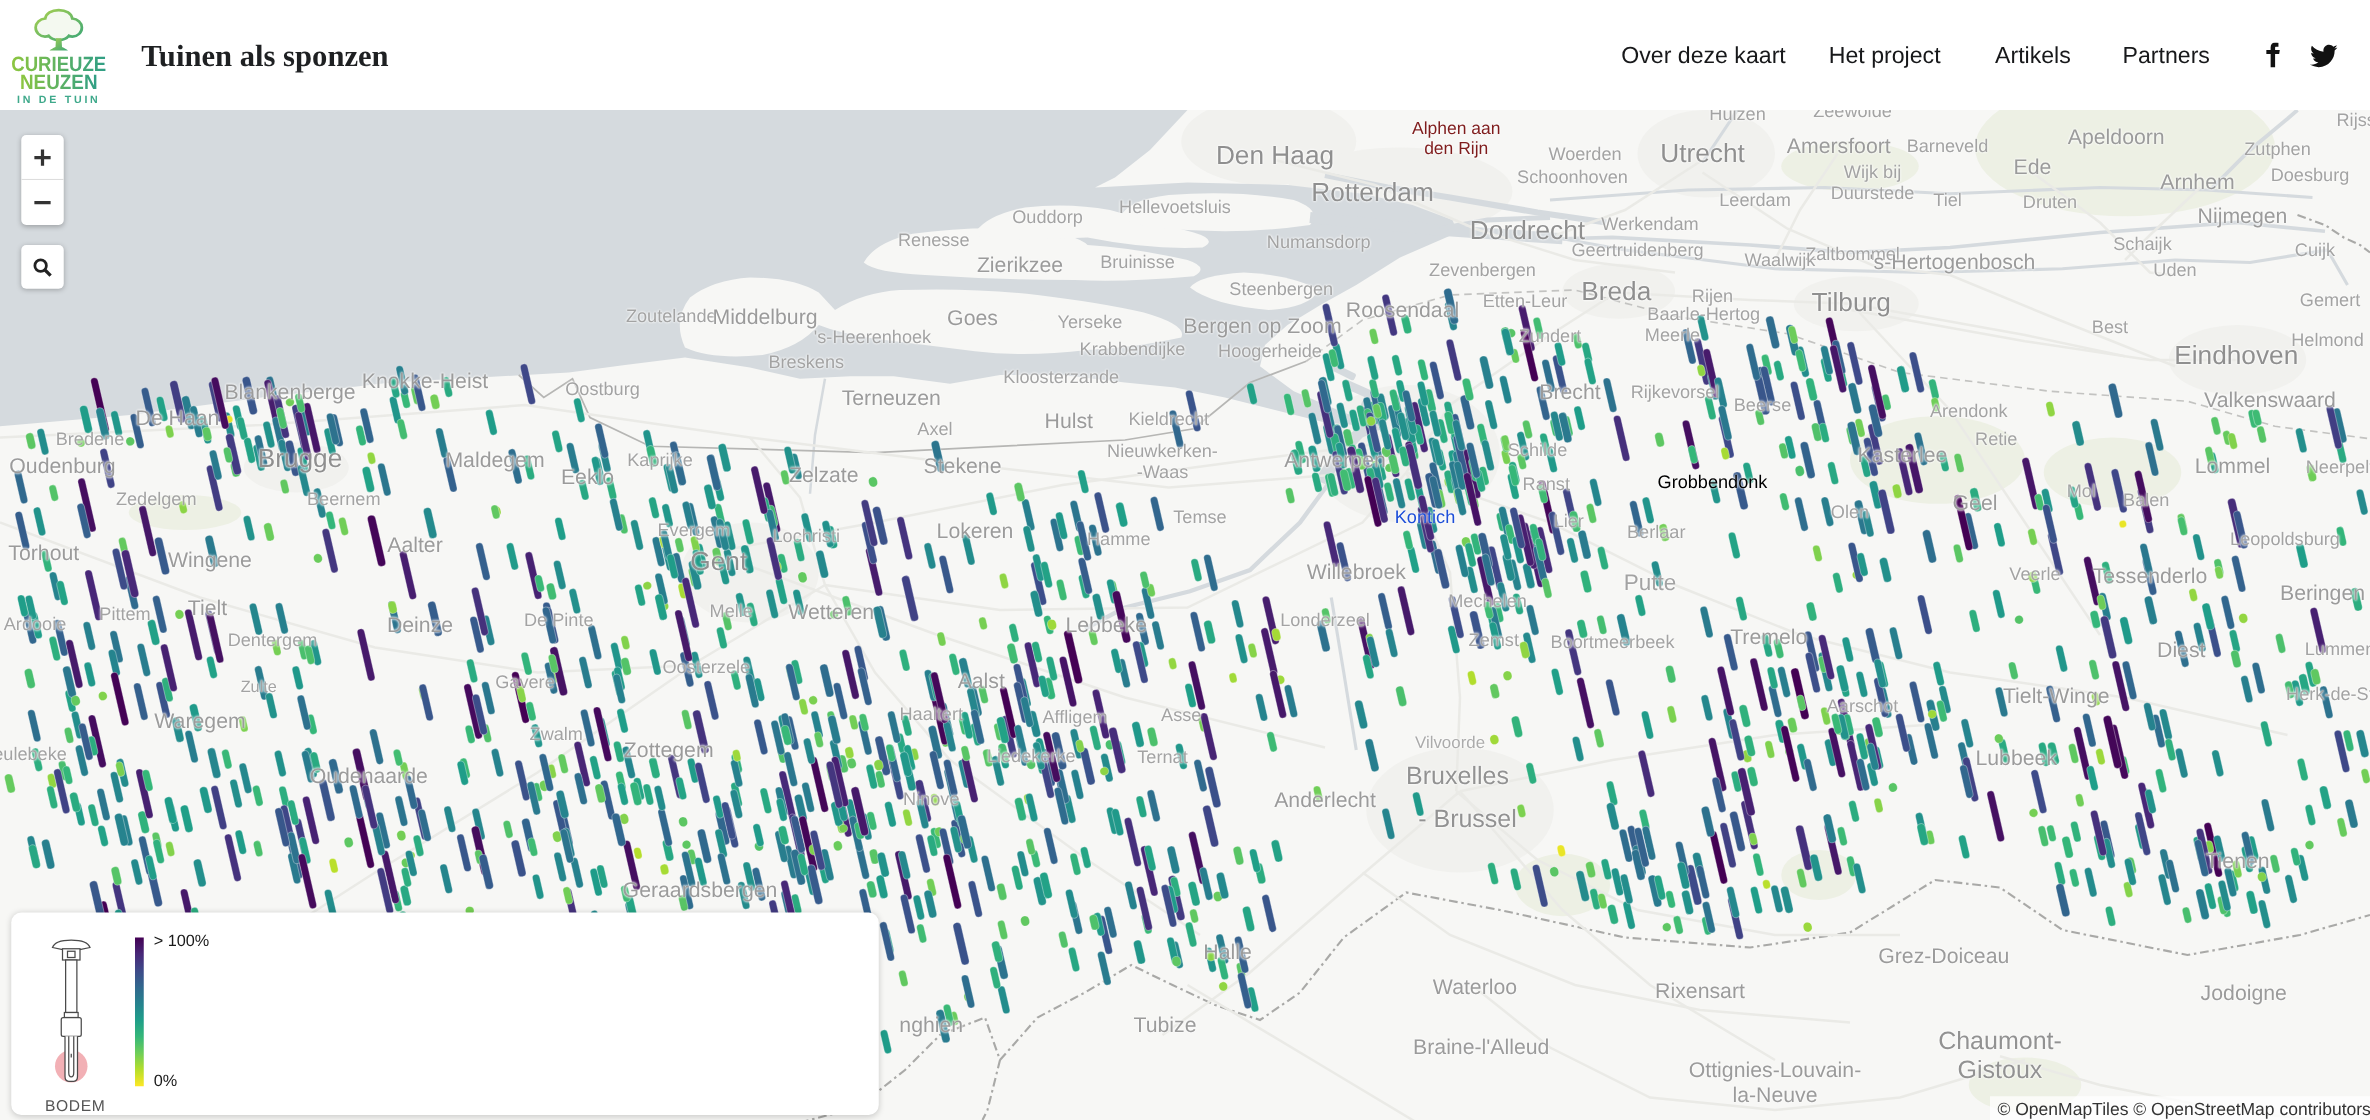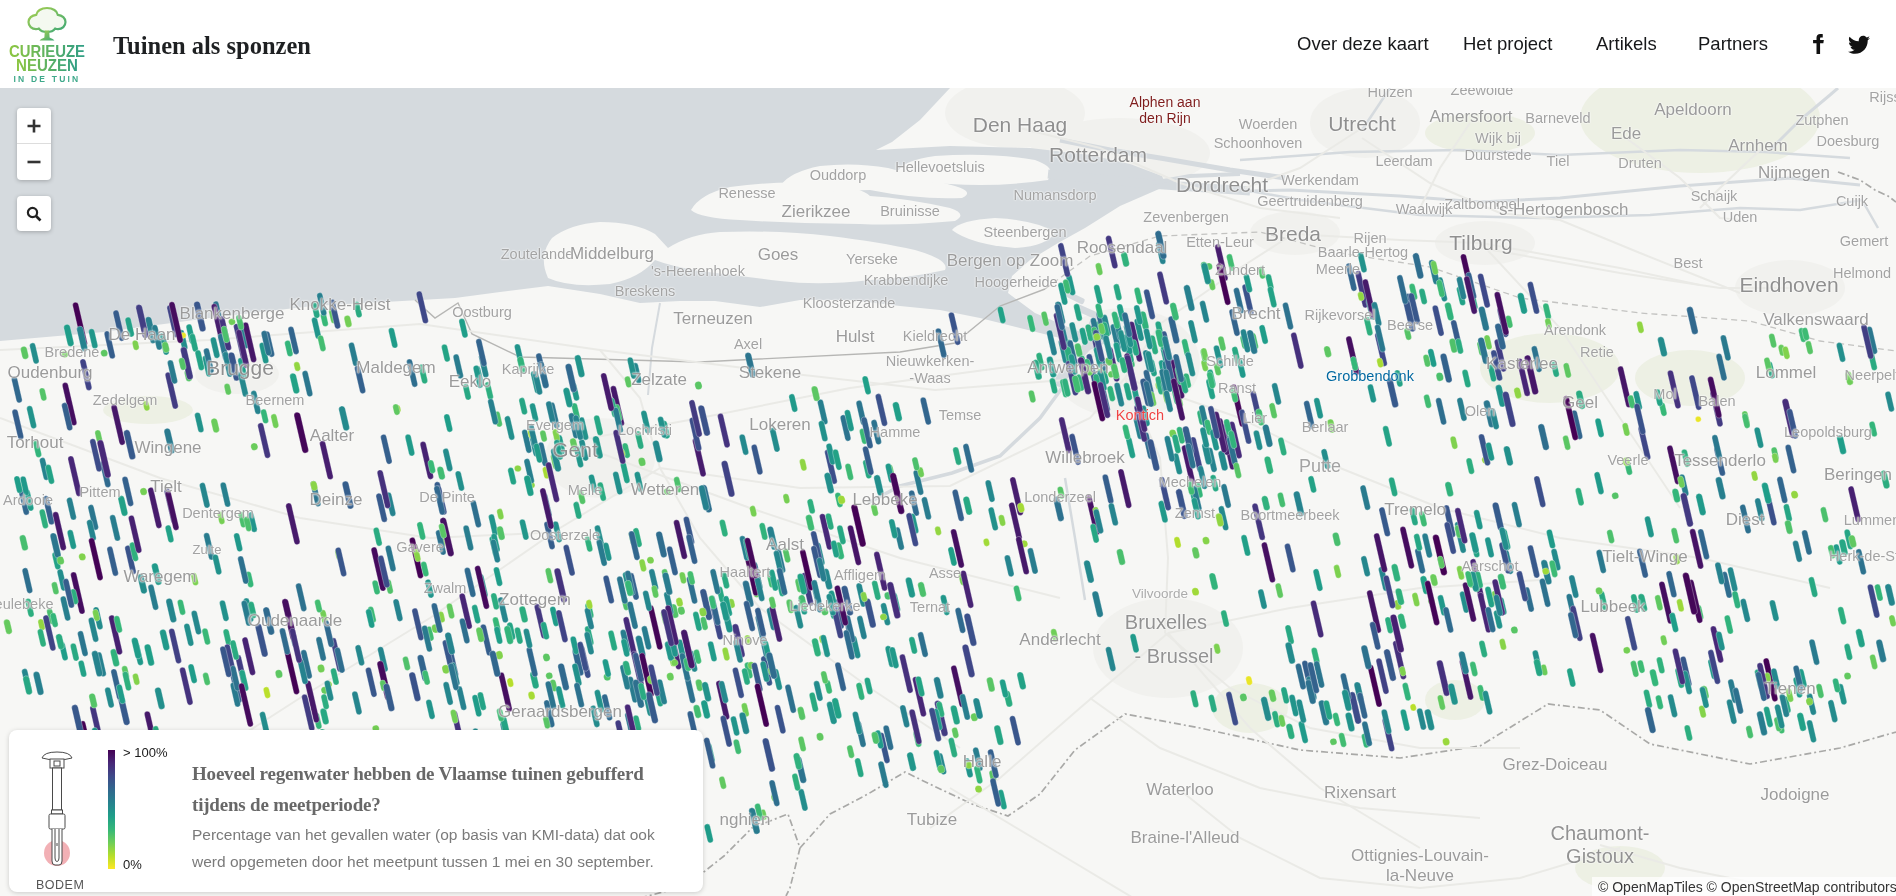--- a/index.html
+++ b/index.html
@@ -264,27 +264,27 @@
       <div class="lbl" style="left:930px;top:519px;font-size:14.5px;color:#a3a3a3">Ternat</div>
       <div class="lbl" style="left:745px;top:552px;font-size:14.5px;color:#a3a3a3">Ninove</div>
       <div class="lbl" style="left:982px;top:674px;font-size:17px;color:#9b9b9b">Halle</div>
       <div class="lbl" style="left:785px;top:457px;font-size:17px;color:#9b9b9b">Aalst</div>
       <div class="lbl" style="left:745px;top:484px;font-size:14.5px;color:#a3a3a3">Haaltert</div>
       <div class="lbl" style="left:1085px;top:370px;font-size:17px;color:#9b9b9b">Willebroek</div>
       <div class="lbl" style="left:1060px;top:409px;font-size:14.5px;color:#a3a3a3">Londerzeel</div>
       <div class="lbl" style="left:1060px;top:552px;font-size:17px;color:#9b9b9b">Anderlecht</div>
       <div class="lbl" style="left:1166px;top:534px;font-size:20px;color:#929292">Bruxelles</div>
       <div class="lbl" style="left:1174px;top:568px;font-size:20px;color:#929292">- Brussel</div>
-      <div class="lbl" style="left:1140px;top:327px;font-size:14.5px;color:#ef4444">Kontich</div>
+      <div class="lbl" style="left:1140px;top:327px;font-size:14.5px;color:#1d4ed8">Kontich</div>
       <div class="lbl" style="left:1068px;top:280px;font-size:17px;color:#9b9b9b">Antwerpen</div>
       <div class="lbl" style="left:1255px;top:330px;font-size:14.5px;color:#a3a3a3">Lier</div>
       <div class="lbl" style="left:1325px;top:339px;font-size:14.5px;color:#a3a3a3">Berlaar</div>
       <div class="lbl" style="left:1230px;top:273px;font-size:14.5px;color:#a3a3a3">Schilde</div>
       <div class="lbl" style="left:1237px;top:300px;font-size:14.5px;color:#a3a3a3">Ranst</div>
-      <div class="lbl" style="left:1370px;top:288px;font-size:14.5px;color:#0369a1">Grobbendonk</div>
+      <div class="lbl" style="left:1370px;top:299px;font-size:14.5px;color:#000000">Grobbendonk</div>
       <div class="lbl" style="left:1256px;top:226px;font-size:17px;color:#9b9b9b">Brecht</div>
       <div class="lbl" style="left:1340px;top:227px;font-size:14.5px;color:#a3a3a3">Rijkevorsel</div>
       <div class="lbl" style="left:1338px;top:181px;font-size:14.5px;color:#a3a3a3">Meerle</div>
       <div class="lbl" style="left:1190px;top:394px;font-size:14.5px;color:#a3a3a3">Mechelen</div>
       <div class="lbl" style="left:1195px;top:425px;font-size:14.5px;color:#a3a3a3">Zemst</div>
       <div class="lbl" style="left:1290px;top:427px;font-size:14.5px;color:#a3a3a3">Boortmeerbeek</div>
       <div class="lbl" style="left:1320px;top:378px;font-size:18px;color:#a3a3a3">Putte</div>
       <div class="lbl" style="left:1415px;top:422px;font-size:17px;color:#9b9b9b">Tremelo</div>
       <div class="lbl" style="left:1410px;top:237px;font-size:14.5px;color:#a3a3a3">Beerse</div>
       <div class="lbl" style="left:1575px;top:242px;font-size:14.5px;color:#a3a3a3">Arendonk</div>
@@ -1933,14 +1933,12 @@
    <rect x="24" y="65" width="16" height="15" rx="1.5" fill="#fff"></rect>
    <path d="M27,80 L27,112 Q27,116 30,116 L34,116 Q37,116 37,112 L37,80" fill="#fff"></path>
    <path d="M30,80 L30,109 Q30,112.5 32,112.5 Q34,112.5 34,109 L34,80"></path>
    <line x1="32" y1="94" x2="32" y2="97"></line>
   </g>
  </svg>
  <div class="bodem">BODEM</div>
  <div class="grad"></div>
  <div class="g100">&gt; 100%</div>
  <div class="g0">0%</div>
- <div class="ltitle">Hoeveel regenwater hebben de Vlaamse tuinen gebufferd<br>tijdens de meetperiode?</div>
- <div class="ltext">Percentage van het gevallen water (op basis van KMI-data) dat ook<br>werd opgemeten door het meetpunt tussen 1 mei en 30 september.</div>
 </div>
 </body></html>

